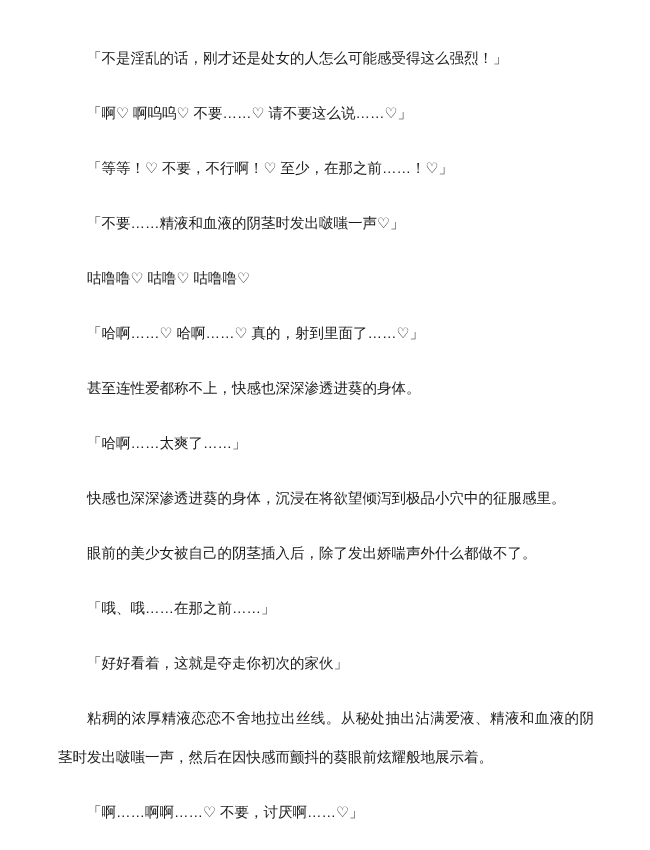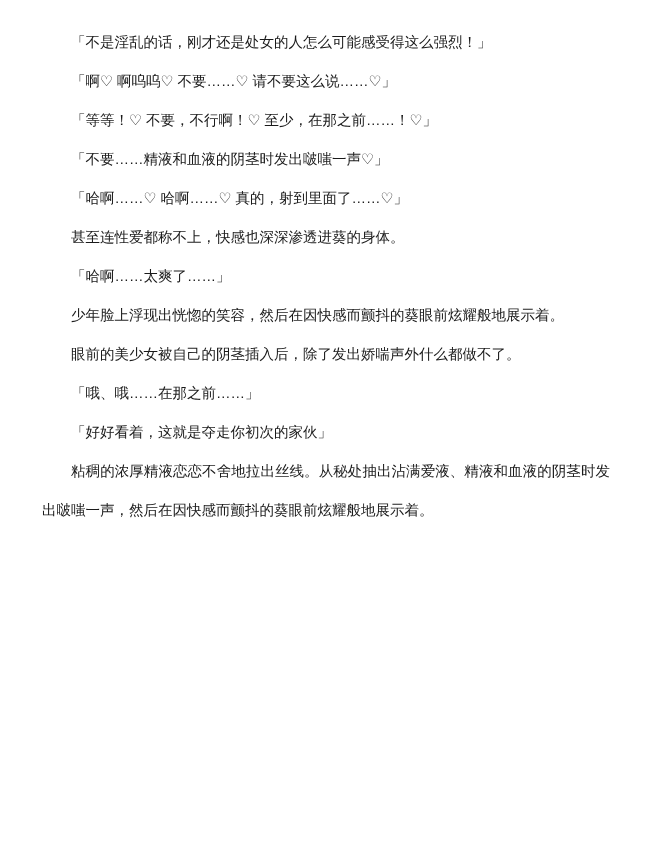--- a/index.html
+++ b/index.html
@@ -20,36 +20,38 @@
   }
   .reader-content {
     width: 568px;
     color: #1a1a1a;
     font-size: 14.5px;
     line-height: 39px;
     text-align: justify;
   }
   .reader-content p {
     text-indent: 2em;
-    margin: 0;
+    margin: 16px;
     word-break: break-all;
     overflow-wrap: anywhere;
   }
 </style>
 </head>
 <body style="color: rgb(26, 26, 26); background: rgb(255, 255, 255);">
 
 <div class="reader-page">
   <div class="reader-content">
     <p>「不是淫乱的话，刚才还是处女的人怎么可能感受得这么强烈！」</p>
     <p>「啊♡ 啊呜呜♡ 不要……♡ 请不要这么说……♡」</p>
     <p>「等等！♡ 不要，不行啊！♡ 至少，在那之前……！♡」</p>
     <p>「不要……精液和血液的阴茎时发出啵嗤一声♡」</p>
+    <p>咕噜噜♡ 咕噜♡ 咕噜噜♡</p>
     <p>「哈啊……♡ 哈啊……♡ 真的，射到里面了……♡」</p>
     <p>甚至连性爱都称不上，快感也深深渗透进葵的身体。</p>
     <p>「哈啊……太爽了……」</p>
-    <p>少年脸上浮现出恍惚的笑容，然后在因快感而颤抖的葵眼前炫耀般地展示着。</p>
+    <p>快感也深深渗透进葵的身体，沉浸在将欲望倾泻到极品小穴中的征服感里。</p>
     <p>眼前的美少女被自己的阴茎插入后，除了发出娇喘声外什么都做不了。</p>
     <p>「哦、哦……在那之前……」</p>
     <p>「好好看着，这就是夺走你初次的家伙」</p>
     <p>粘稠的浓厚精液恋恋不舍地拉出丝线。从秘处抽出沾满爱液、精液和血液的阴茎时发出啵嗤一声，然后在因快感而颤抖的葵眼前炫耀般地展示着。</p>
+    <p>「啊……啊啊……♡ 不要，讨厌啊……♡」</p>
   </div>
 </div>
 
 </body></html>

